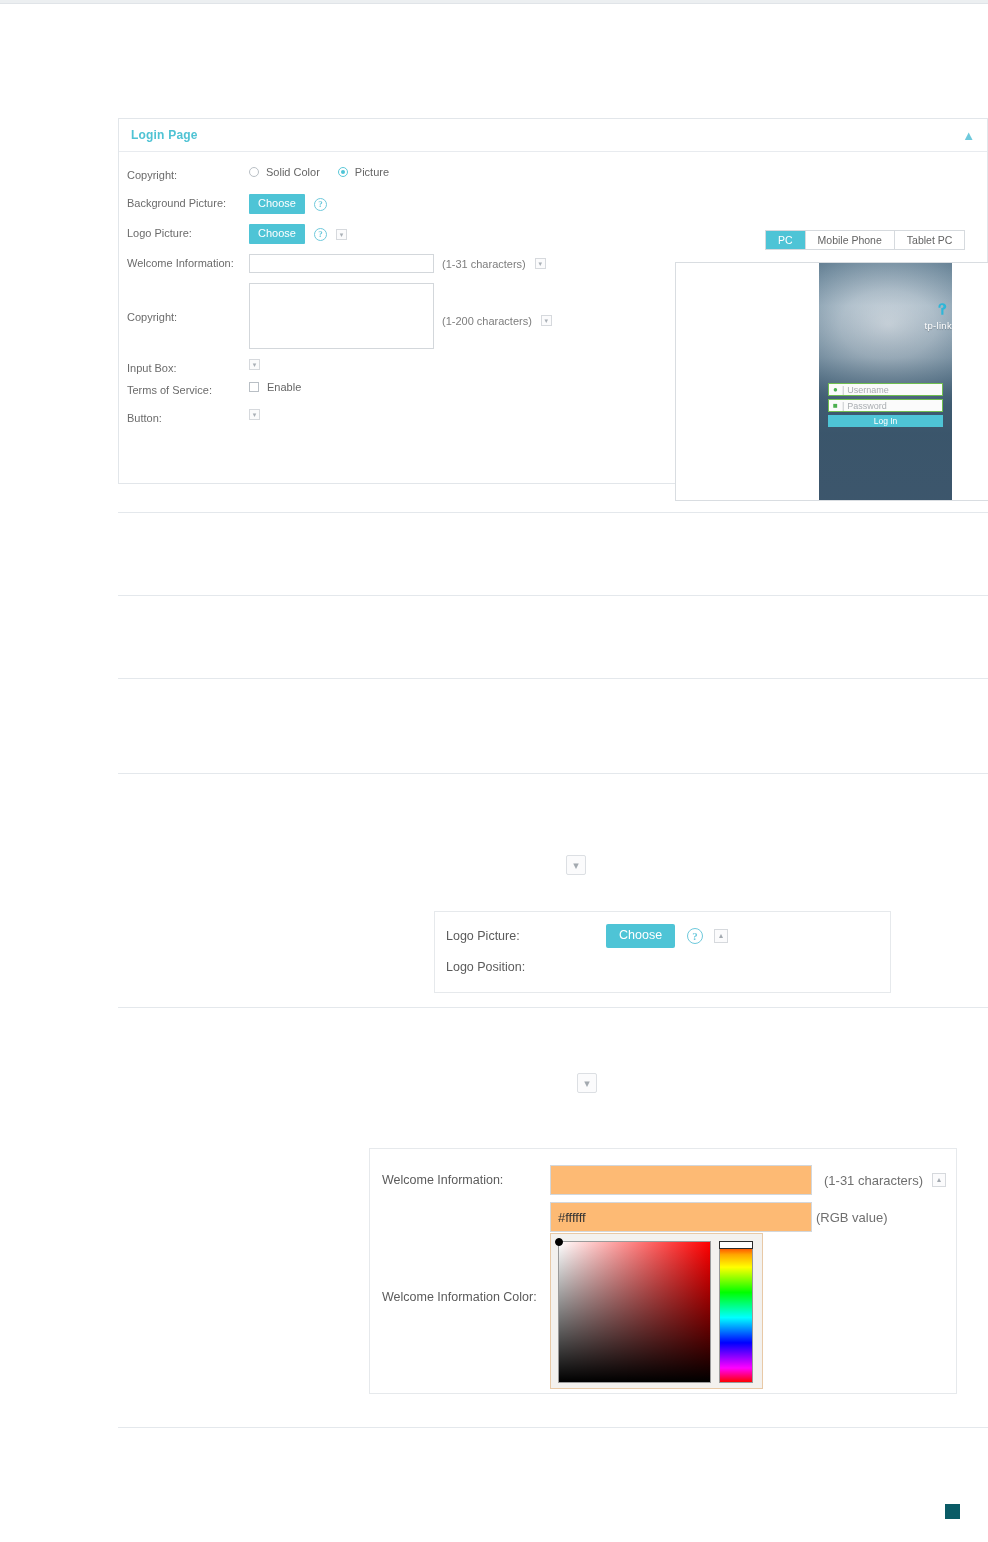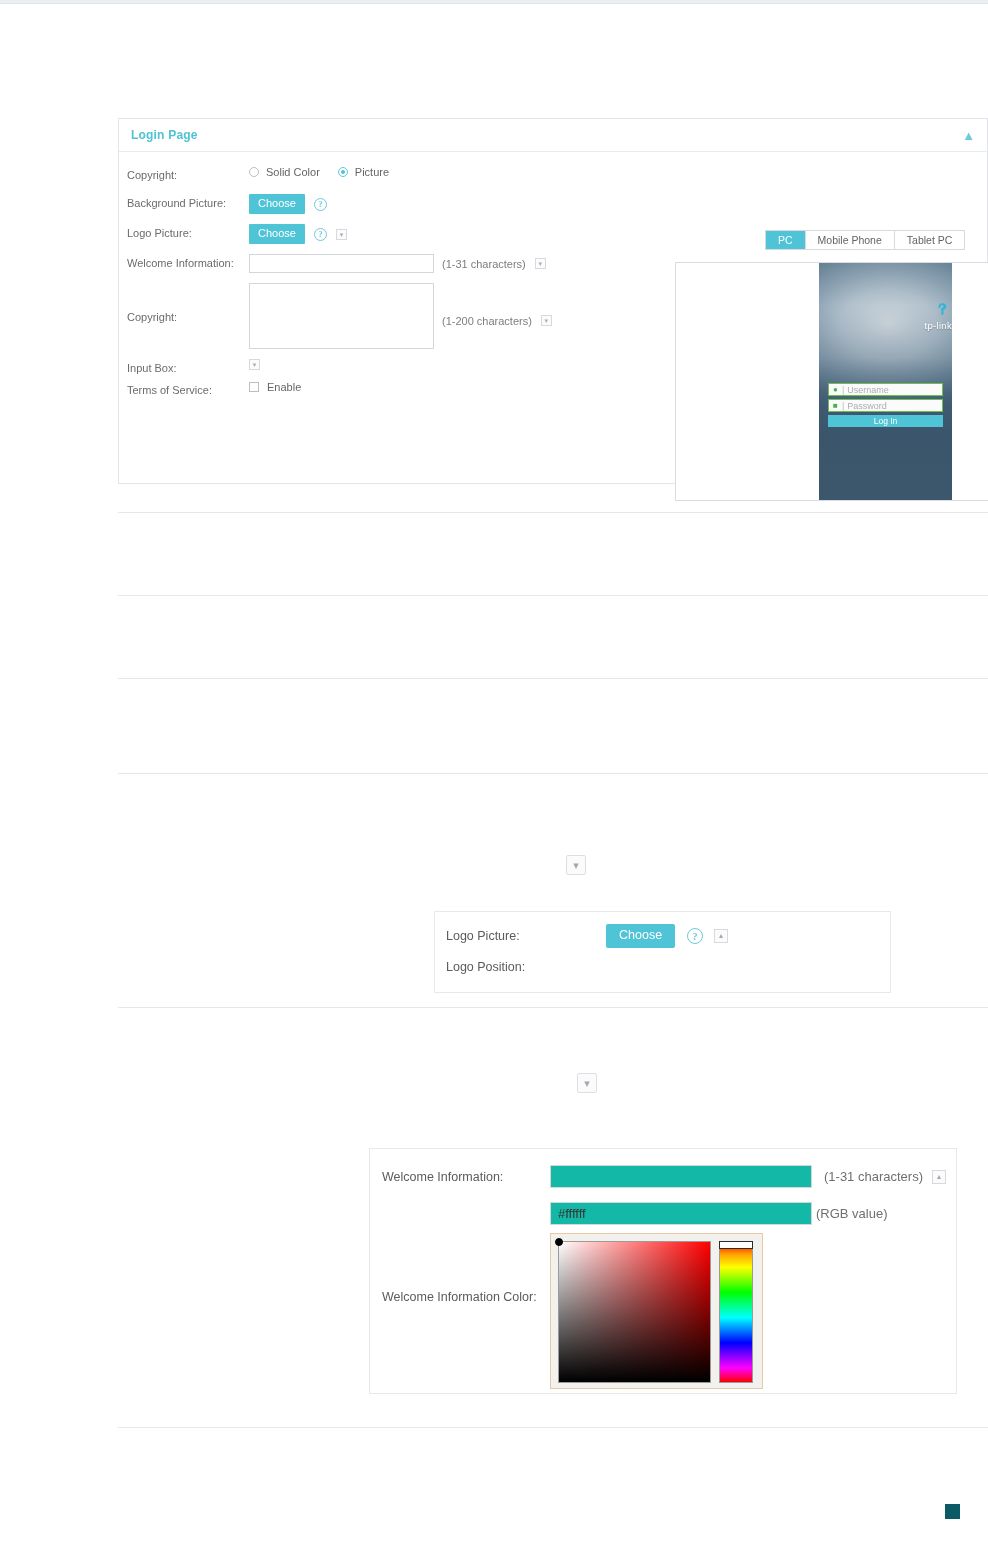--- a/index.html
+++ b/index.html
@@ -201,21 +201,21 @@
     background:#fff; display:flex; align-items:center;
     padding:0 8px; font-size:13px; color:#9a9ea2; cursor:pointer;
   }
   .caret {
     position:absolute; right:9px; top:50%; transform:translateY(-50%);
     width:0; height:0; border-left:5px solid transparent;
     border-right:5px solid transparent; border-top:6px solid #2f3336;
   }
 
   .txt-lg {
-    border:1px solid #d3d7db; background:#14b8a6; height:23px; width:262px;
+    border:1px solid #d3d7db; background:#fdba74; height:30px; width:262px;
     font-size:13px; color:#333; padding:0 7px; outline:none;
     font-family:"Liberation Sans", sans-serif;
   }
   .hint-lg { color:#6f6f6f; font-size:13px; white-space:nowrap; }
 
   
   .cp {
     width:213px; height:156px; background:#f3f1ee;
     border:1px solid #e8c9a6; padding:7px;
     display:flex; gap:8px;
@@ -322,20 +322,26 @@
       </div>
 
       <div class="row">
         <div class="lbl">Terms of Service:</div>
         <div class="ctl">
           <span class="cb"></span>
           <span class="radio-txt">Enable</span>
         </div>
       </div>
 
+      <div class="row tight">
+        <div class="lbl">Button:</div>
+        <div class="ctl">
+          <span class="exp-ico" style="margin-left:0;">▾</span>
+        </div>
+      </div>
 
     </div>
 
     <div class="preview">
 
       <div class="seg">
         <div class="seg-item active">PC</div>
         <div class="seg-item">Mobile Phone</div>
         <div class="seg-item">Tablet PC</div>
       </div>

